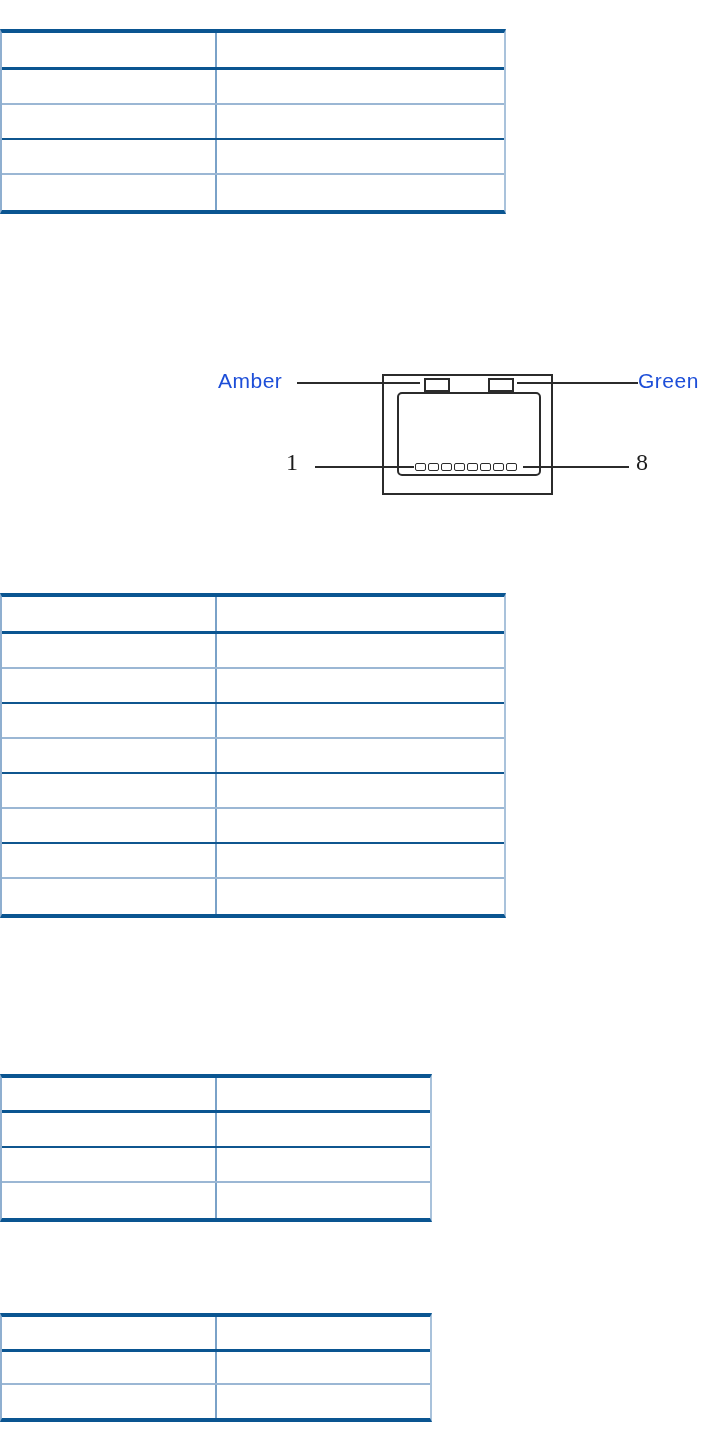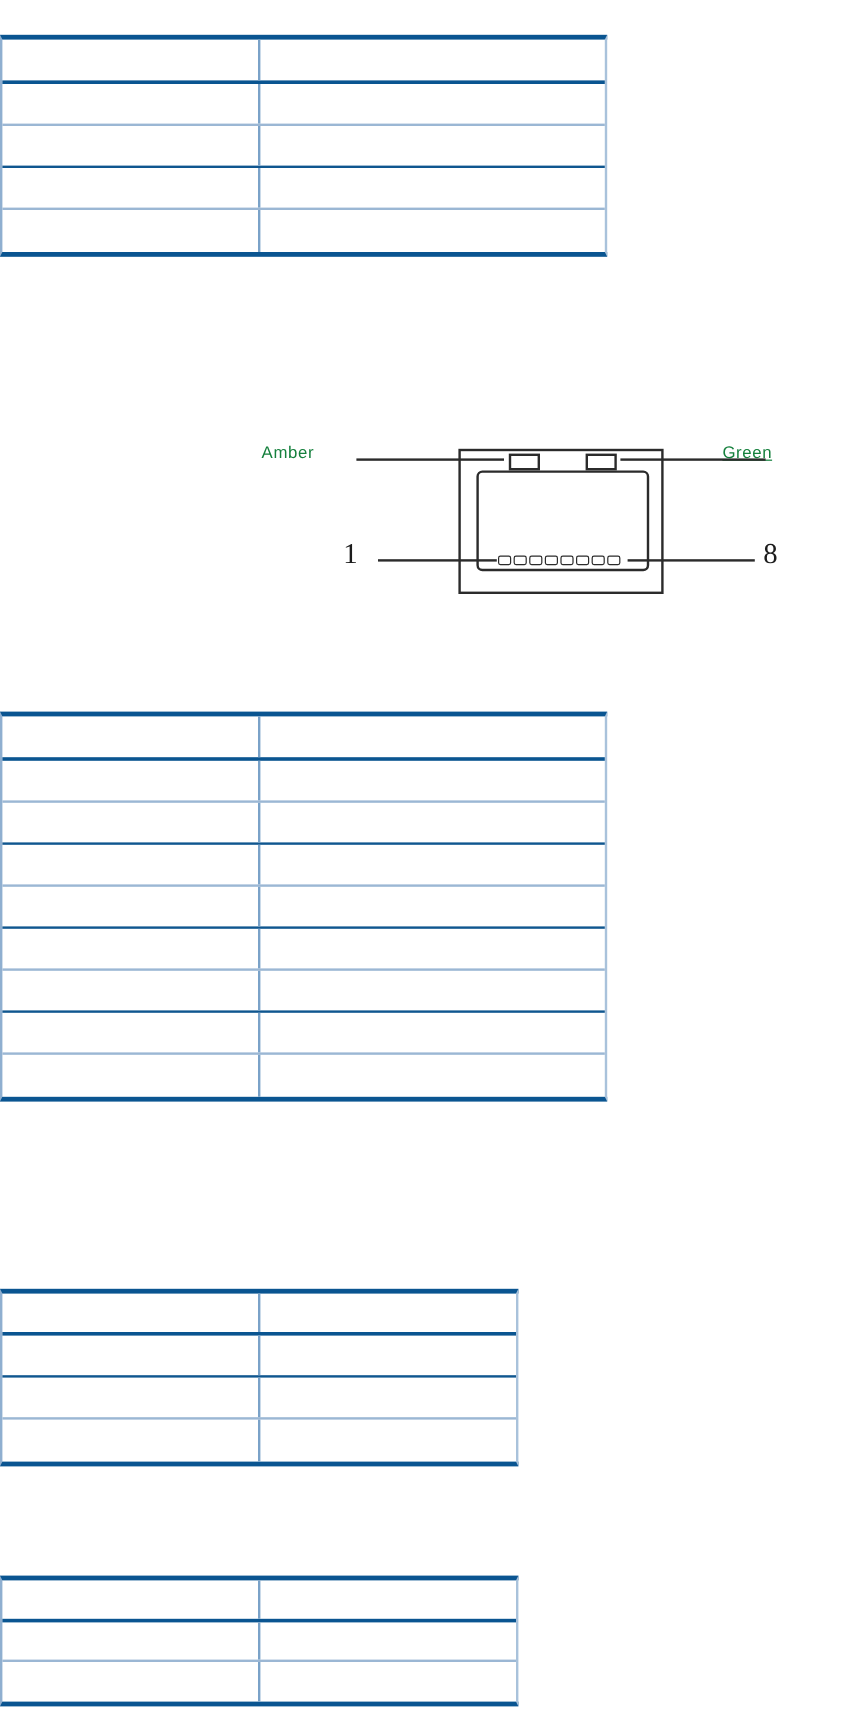--- a/index.html
+++ b/index.html
@@ -40,36 +40,36 @@
   #table-2 .t-row.data   { height: 35px; }
   #table-3 .t-row.header { height: 35px; }
   #table-3 .t-row.data   { height: 35px; }
   #table-4 .t-row.header { height: 35px; }
   #table-4 .t-row.data   { height: 33px; }
 
   
   .dg { position: absolute; box-sizing: border-box; }
   .dg-line { height: 2px; background: #2b2b2b; }
   .dg-label {
-    font-size: 14px; color: #15803d; line-height: 1;
+    font-size: 21px; color: #1d4ed8; line-height: 1;
     letter-spacing: 0.5px; white-space: nowrap;
   }
   .dg-num {
     font-family: "Liberation Serif", serif;
     font-size: 24px; color: #1c1c1c; line-height: 1;
   }
   #connector-outline { left: 382px; top: 374px; width: 171px; height: 121px; border: 2px solid #2b2b2b; }
   #port-opening { left: 397px; top: 392px; width: 144px; height: 84px; border: 2px solid #2b2b2b; border-radius: 5px; }
   #amber-led { left: 424px; top: 378px; width: 26px; height: 14px; border: 2px solid #2b2b2b; background: #ffffff; }
   #green-led { left: 488px; top: 378px; width: 26px; height: 14px; border: 2px solid #2b2b2b; background: #ffffff; }
   #pin-row { left: 415px; top: 463px; display: flex; gap: 2px; }
   .pin { width: 11px; height: 8px; border: 1px solid #2b2b2b; border-radius: 2px; box-sizing: border-box; background: #ffffff; }
 
   #amber-label { left: 218px; top: 370px; }
-  #green-label { left: 602px; top: 370px; text-decoration: underline; }
+  #green-label { left: 638px; top: 370px; }
   #pin1-label  { left: 286px; top: 450px; }
   #pin8-label  { left: 636px; top: 450px; }
 
   #amber-line { left: 297px; top: 382px; width: 123px; }
   #green-line { left: 517px; top: 382px; width: 121px; }
   #pin1-line  { left: 315px; top: 466px; width: 99px; }
   #pin8-line  { left: 523px; top: 466px; width: 106px; }
 </style>
 </head>
 <body>

